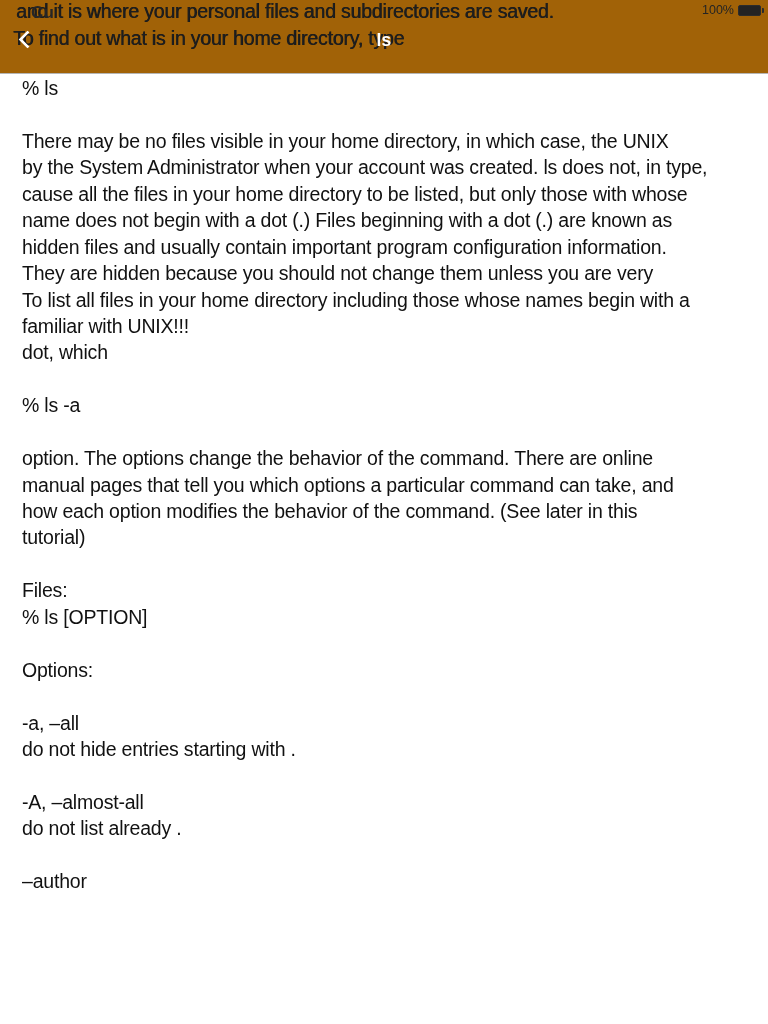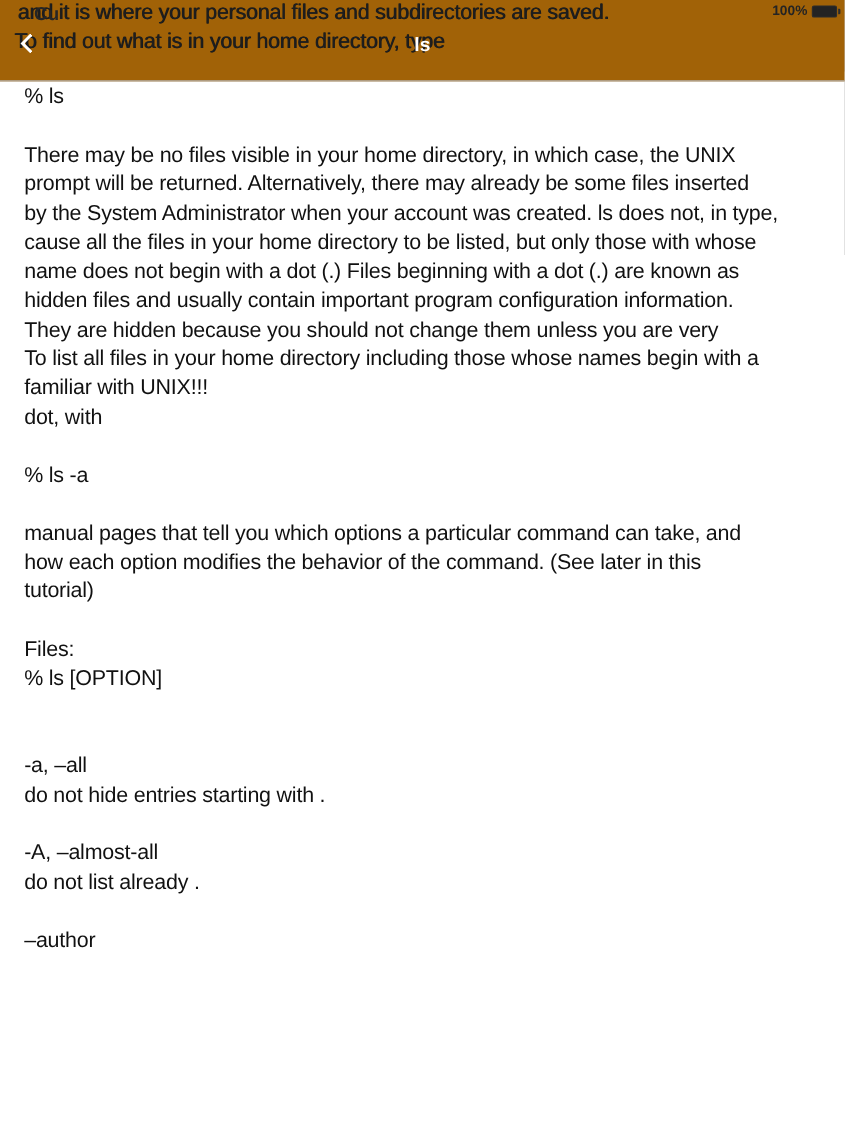--- a/index.html
+++ b/index.html
@@ -49,21 +49,21 @@
     font-size: 17px;
     font-weight: 700;
     letter-spacing: 0.2px;
     margin-left: 24px;
   }
   .status-batt-pct {
     position: absolute;
     top: 3px; right: 34px;
     color: #242424;
     font-size: 12.5px;
-    font-weight: 700;
+    font-weight: 400;
   }
   .battery-icon {
     position: absolute;
     top: 5px; right: 7px;
     width: 23px; height: 11px;
     border: 1px solid #2c2c2c;
     border-radius: 2px;
     background: #232323;
   }
   .battery-icon::after {
@@ -138,39 +138,40 @@
       <span class="back-chevron"></span>
     </div>
 
     <div class="nav-title">ls</div>
   </div>
 
   <div class="content">
       <div class="line">% ls</div>
       <div class="line"></div>
       <div class="line">There may be no files visible in your home directory, in which case, the UNIX</div>
-      <div class="line">prompt will be returned. Alternatively, there may already be some files inserted</div>
       <div class="line">by the System Administrator when your account was created. ls does not, in type,</div>
       <div class="line">cause all the files in your home directory to be listed, but only those with whose</div>
       <div class="line">name does not begin with a dot (.) Files beginning with a dot (.) are known as</div>
       <div class="line">hidden files and usually contain important program configuration information.</div>
       <div class="line">They are hidden because you should not change them unless you are very</div>
       <div class="line">To list all files in your home directory including those whose names begin with a</div>
       <div class="line">familiar with UNIX!!!</div>
-      <div class="line">dot, with</div>
+      <div class="line">dot, which</div>
       <div class="line"></div>
       <div class="line">% ls -a</div>
       <div class="line"></div>
+      <div class="line">option. The options change the behavior of the command. There are online</div>
       <div class="line">manual pages that tell you which options a particular command can take, and</div>
       <div class="line">how each option modifies the behavior of the command. (See later in this</div>
       <div class="line">tutorial)</div>
       <div class="line"></div>
       <div class="line">Files:</div>
       <div class="line">% ls [OPTION]</div>
       <div class="line"></div>
+      <div class="line">Options:</div>
       <div class="line"></div>
       <div class="line">-a, –all</div>
       <div class="line">do not hide entries starting with .</div>
       <div class="line"></div>
       <div class="line">-A, –almost-all</div>
       <div class="line">do not list already .</div>
       <div class="line"></div>
       <div class="line">–author</div>
     </div>
 

